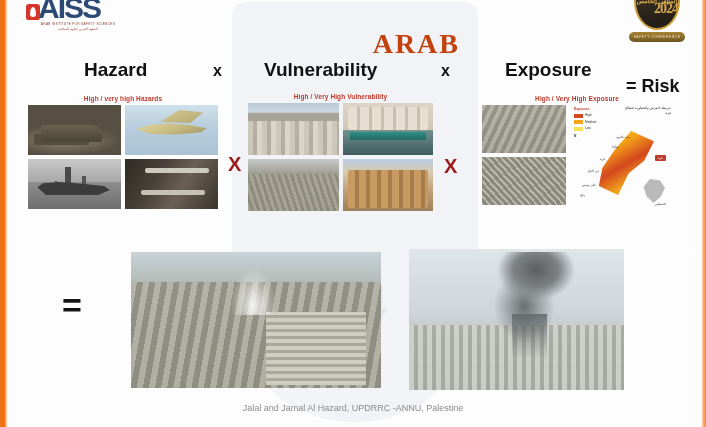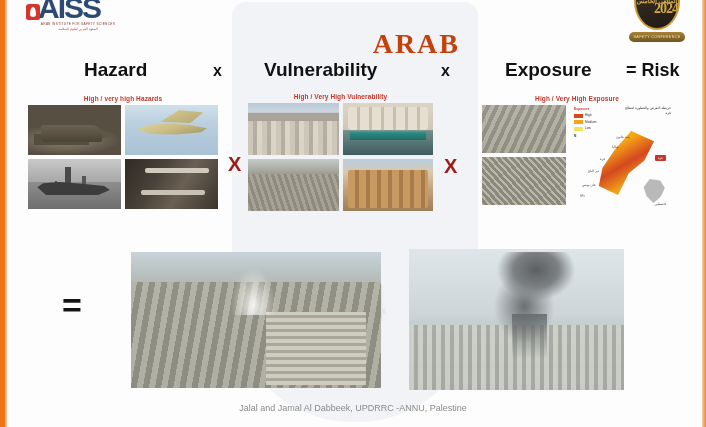--- a/index.html
+++ b/index.html
@@ -207,21 +207,21 @@
     position: absolute;
     font-weight: bold;
     font-size: 16px;
     color: #111111;
   }
   #term-hazard        { left: 84px;  top: 3px; }
   #op-1               { left: 213px; top: 6px; }
   #term-vulnerability { left: 264px; top: 3px; }
   #op-2               { left: 441px; top: 6px; }
   #term-exposure      { left: 505px; top: 3px; }
-  #term-risk          { left: 626px; top: 4px; font-size: 18px; }
+  #term-risk          { left: 626px; top: 20px; font-size: 18px; }
 
   
   .group {
     position: absolute;
     z-index: 20;
   }
   .group-label {
     font-size: 6.5px;
     font-weight: bold;
     color: #c0392b;
@@ -677,15 +677,15 @@
     </div>
   </div>
 
   <div class="result-right">
     <div class="img-smoke-plume">
       <div class="plume"></div>
       <div class="plume-tail"></div>
     </div>
   </div>
 
-  <div class="caption">Jalal  and Jamal Al Dabbeek, UPDRRC -ANNU, Palestine</div>
+  <div class="caption">Jalal  and Jamal Al Hazard, UPDRRC -ANNU, Palestine</div>
 
 </div>
 
 </body></html>

